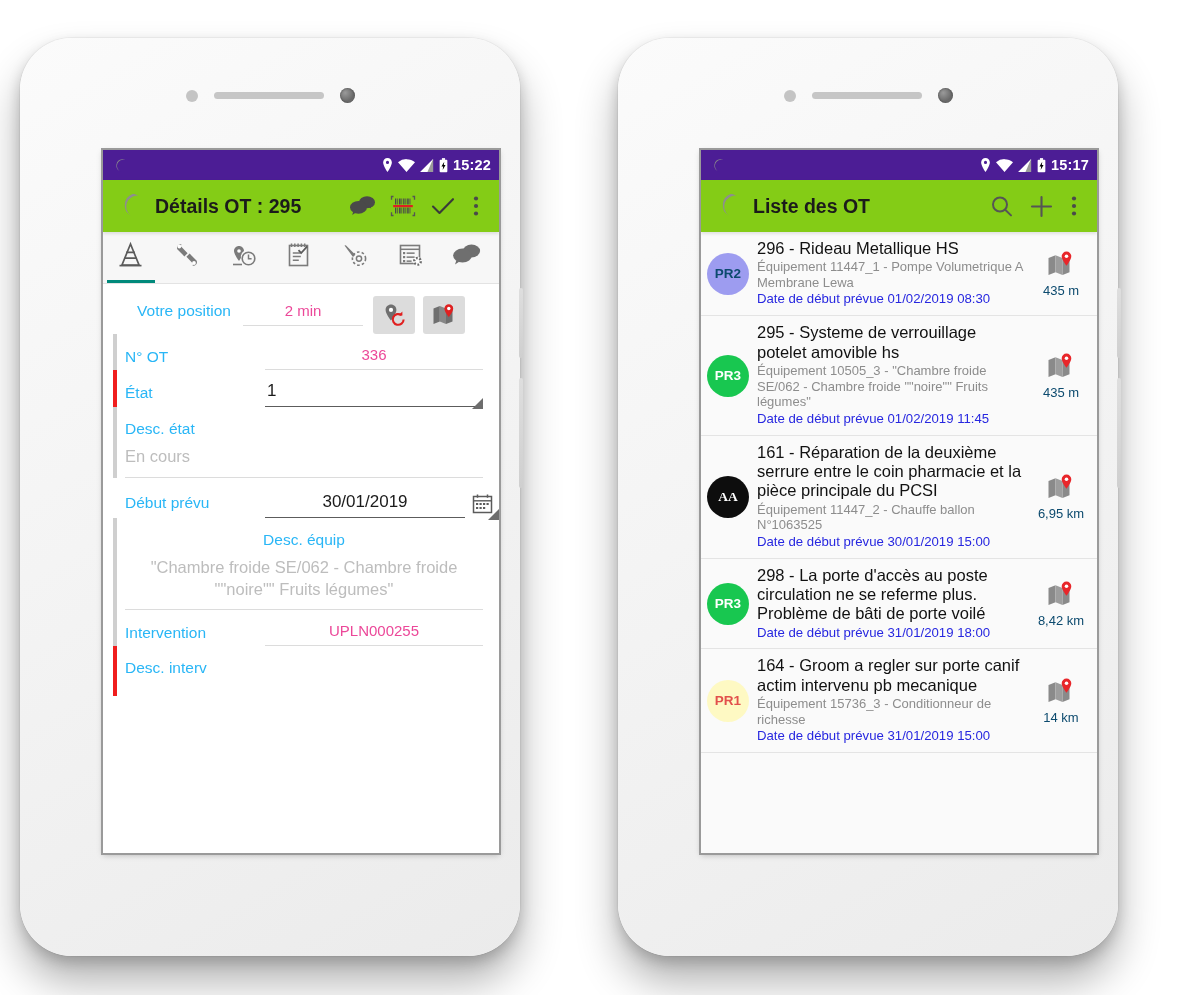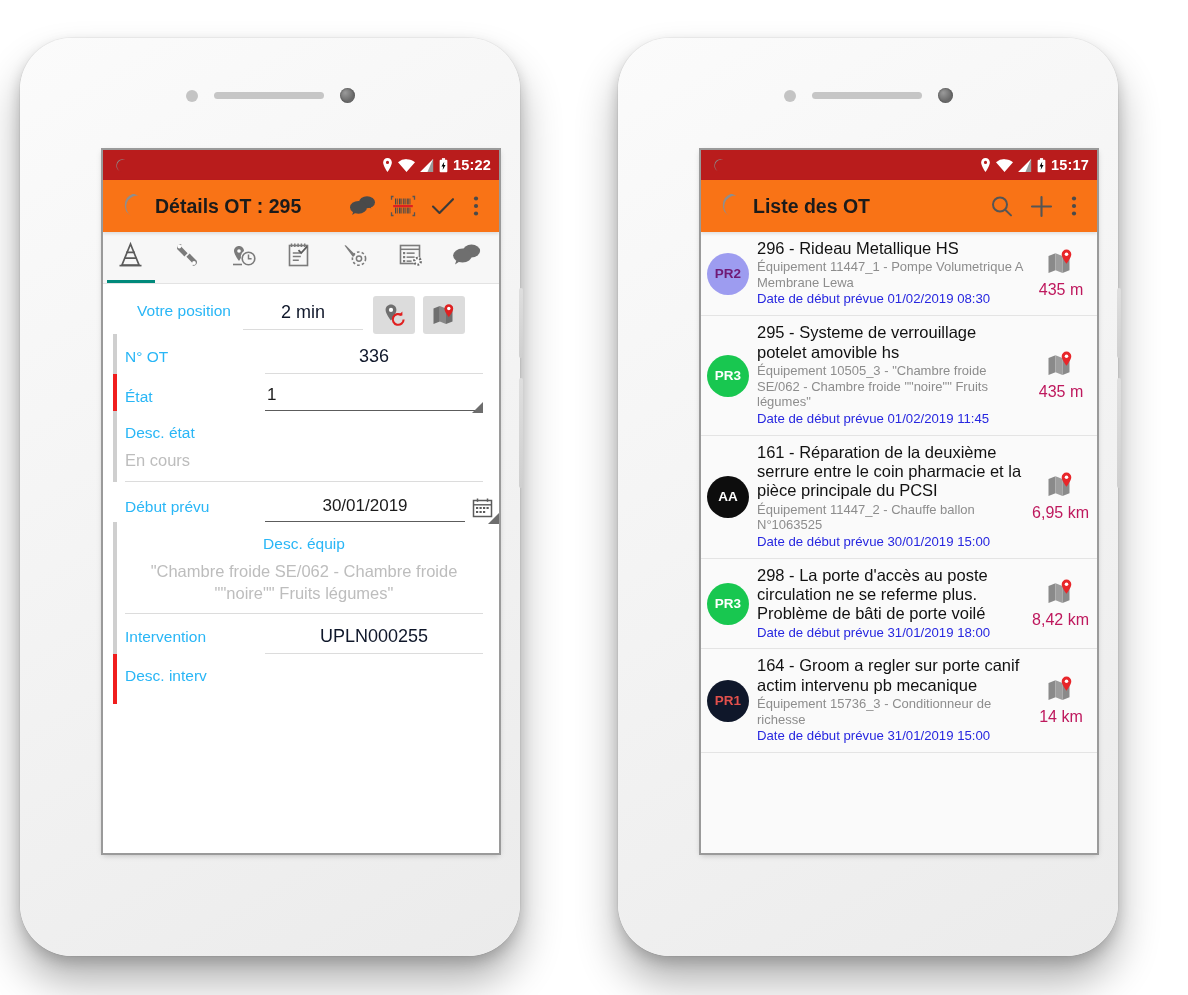--- a/index.html
+++ b/index.html
@@ -44,31 +44,31 @@
   
   .screen {
     position: absolute; left: 83px; top: 112px;
     width: 396px; height: 703px;
     background: #ffffff; overflow: hidden;
     box-shadow: 0 0 0 2px #9a9a9a, 0 2px 6px rgba(0,0,0,.25);
   }
 
   
   .statusbar {
-    height: 30px; background: #b91c1c; display: flex; align-items: center;
+    height: 30px; background: #4c1d95; display: flex; align-items: center;
     padding: 0 8px 0 8px; color: #fff;
   }
   .sb-left { display: flex; align-items: center; }
   .sb-right { margin-left: auto; display: flex; align-items: center; gap: 5px; }
   .sb-time { font-size: 14.5px; font-weight: bold; letter-spacing: .2px; }
   .ico { display: block; }
 
   
   .appbar {
-    height: 52px; background: #f97316; display: flex; align-items: center;
+    height: 52px; background: #84cc16; display: flex; align-items: center;
     padding: 0 10px 0 9px; gap: 0;
     box-shadow: 0 2px 3px rgba(0,0,0,.10);
     position: relative; z-index: 3;
   }
   .app-logo { width: 30px; height: 30px; flex: 0 0 auto; }
   .appbar-title {
     font-size: 19.5px; font-weight: bold; color: #1b1b1b;
     margin-left: 13px; white-space: nowrap;
   }
   .appbar-actions { margin-left: auto; display: flex; align-items: center; gap: 0; }
@@ -99,21 +99,21 @@
   .mark.opt  { background: #cfcfcf; }
   .mark.none { background: transparent; }
 
   .flabel { color: #29b6f6; font-size: 15.5px; padding-top: 14px;
     flex: 0 0 auto; width: 140px; }
   .fval { flex: 1 1 auto; position: relative; }
 
   .underline { border-bottom: 1px solid #dcdcdc; }
   .underline.dark { border-bottom: 1.5px solid #5c5c5c; }
 
-  .inp-ghost { font-size: 18px; color: #0f172a; padding: 12px 2px 6px 2px; }
+  .inp-ghost { font-size: 15px; color: #ec4899; padding: 12px 2px 6px 2px; }
   .inp-val   { font-size: 17px; color: #1b1b1b; padding: 11px 2px 5px 2px;
     font-weight: 500; }
   .center { text-align: center; }
 
   .caret { position: absolute; right: 0; bottom: -2px; width: 0; height: 0;
     border-left: 11px solid transparent; border-bottom: 11px solid #6d6d6d; }
 
   .posbtn { width: 42px; height: 38px; background: #dcdcdc; border-radius: 3px;
     display: flex; align-items: center; justify-content: center;
     flex: 0 0 auto; cursor: pointer; }
@@ -131,21 +131,21 @@
     display: flex; align-items: center; justify-content: center;
     font-size: 13.5px; font-weight: bold; margin-right: 8px; }
   .otbody { flex: 1 1 auto; min-width: 0; }
   .ot-title { font-size: 16.5px; color: #111; line-height: 1.17;
     margin-bottom: 1px; }
   .ot-equip { font-size: 13px; color: #8d8d8d; line-height: 1.2; }
   .ot-date  { font-size: 13.2px; color: #2727e0; line-height: 1.28;
     margin-top: 1px; }
   .otright { flex: 0 0 56px; display: flex; flex-direction: column;
     align-items: center; justify-content: center; margin-left: 4px; }
-  .ot-dist { font-size: 16px; color: #be185d; margin-top: 3px;
+  .ot-dist { font-size: 13px; color: #0c4a6e; margin-top: 3px;
     white-space: nowrap; }
 </style>
 </head>
 <body>
 
 <div class="stage">
 
   <div class="phone left">
     <div class="earpiece-row">
       <div class="sensor-dot"></div>
@@ -476,21 +476,21 @@
               <circle cx="3" cy="12" r="2.1" fill="#4a4a4a"></circle>
               <circle cx="3" cy="19.5" r="2.1" fill="#4a4a4a"></circle>
             </svg>
           </div>
         </div>
       </div>
 
       <div class="otlist">
 
         <div class="otitem">
-          <div class="avatar" style="background:#9d9cf0;color:#701a75;">
+          <div class="avatar" style="background:#9d9cf0;color:#0c4a6e;">
             <span>PR2</span>
           </div>
           <div class="otbody">
             <div class="ot-title">296 - Rideau Metallique HS</div>
             <div class="ot-equip">Équipement 11447_1 - Pompe Volumetrique A Membrane Lewa</div>
             <div class="ot-date">Date de début prévue 01/02/2019 08:30</div>
           </div>
           <div class="otright">
             <svg width="30" height="30" viewBox="0 0 30 30">
               <path d="M2.5 8 9.5 5.2v17L2.5 25V8z" fill="#8a8a8a"></path>
@@ -518,21 +518,21 @@
               <path d="M9.5 5.2 16.5 8v17l-7-2.8v-17z" fill="#9d9d9d"></path>
               <path d="M16.5 8 23.5 5.2v17L16.5 25V8z" fill="#8a8a8a"></path>
               <path d="M20.5 1.5a4.8 4.8 0 0 0-4.8 4.8c0 3.6 4.8 9.4 4.8 9.4s4.8-5.8 4.8-9.4a4.8 4.8 0 0 0-4.8-4.8z" fill="#e8262a"></path>
               <circle cx="20.5" cy="6.2" r="1.8" fill="#fff"></circle>
             </svg>
             <div class="ot-dist">435 m</div>
           </div>
         </div>
 
         <div class="otitem">
-          <div class="avatar" style="background:#0d0d0d;color:#ffffff;">
+          <div class="avatar" style="background:#0d0d0d;color:#ffffff;font-family:Liberation Serif, serif;">
             <span>AA</span>
           </div>
           <div class="otbody">
             <div class="ot-title">161 - Réparation de la deuxième serrure entre le coin pharmacie et la pièce principale du PCSI</div>
             <div class="ot-equip">Équipement 11447_2 - Chauffe ballon N°1063525</div>
             <div class="ot-date">Date de début prévue 30/01/2019 15:00</div>
           </div>
           <div class="otright">
             <svg width="30" height="30" viewBox="0 0 30 30">
               <path d="M2.5 8 9.5 5.2v17L2.5 25V8z" fill="#8a8a8a"></path>
@@ -559,21 +559,21 @@
               <path d="M9.5 5.2 16.5 8v17l-7-2.8v-17z" fill="#9d9d9d"></path>
               <path d="M16.5 8 23.5 5.2v17L16.5 25V8z" fill="#8a8a8a"></path>
               <path d="M20.5 1.5a4.8 4.8 0 0 0-4.8 4.8c0 3.6 4.8 9.4 4.8 9.4s4.8-5.8 4.8-9.4a4.8 4.8 0 0 0-4.8-4.8z" fill="#e8262a"></path>
               <circle cx="20.5" cy="6.2" r="1.8" fill="#fff"></circle>
             </svg>
             <div class="ot-dist">8,42 km</div>
           </div>
         </div>
 
         <div class="otitem">
-          <div class="avatar" style="background:#0f172a;color:#e2504c;">
+          <div class="avatar" style="background:#fef9c3;color:#e2504c;">
             <span>PR1</span>
           </div>
           <div class="otbody">
             <div class="ot-title">164 - Groom a regler sur porte canif actim intervenu pb mecanique</div>
             <div class="ot-equip">Équipement 15736_3 - Conditionneur de richesse</div>
             <div class="ot-date">Date de début prévue 31/01/2019 15:00</div>
           </div>
           <div class="otright">
             <svg width="30" height="30" viewBox="0 0 30 30">
               <path d="M2.5 8 9.5 5.2v17L2.5 25V8z" fill="#8a8a8a"></path>

